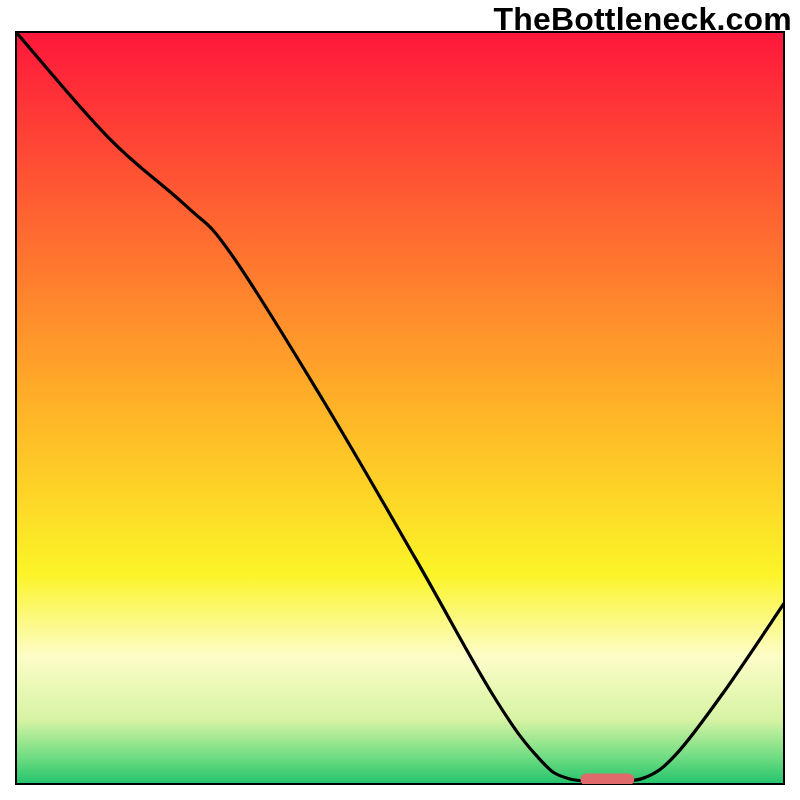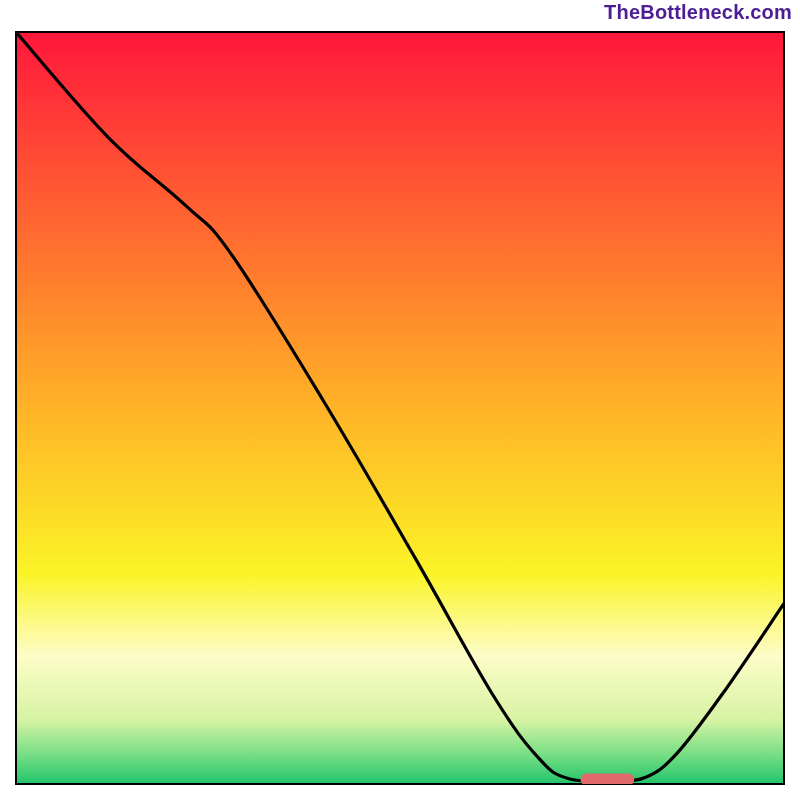--- a/index.html
+++ b/index.html
@@ -12,23 +12,23 @@
   }
   .container {
     position: relative;
     width: 800px;
     height: 800px;
   }
   .watermark {
     position: absolute;
     top: 1px;
     right: 8px;
-    font-size: 20px;
+    font-size: 32px;
     font-weight: 600;
-    color: #4c1d95;
+    color: #000000;
     letter-spacing: 0.2px;
   }
   svg.chart-svg {
     position: absolute;
     top: 0;
     left: 0;
   }
 </style>
 </head>
 <body>

